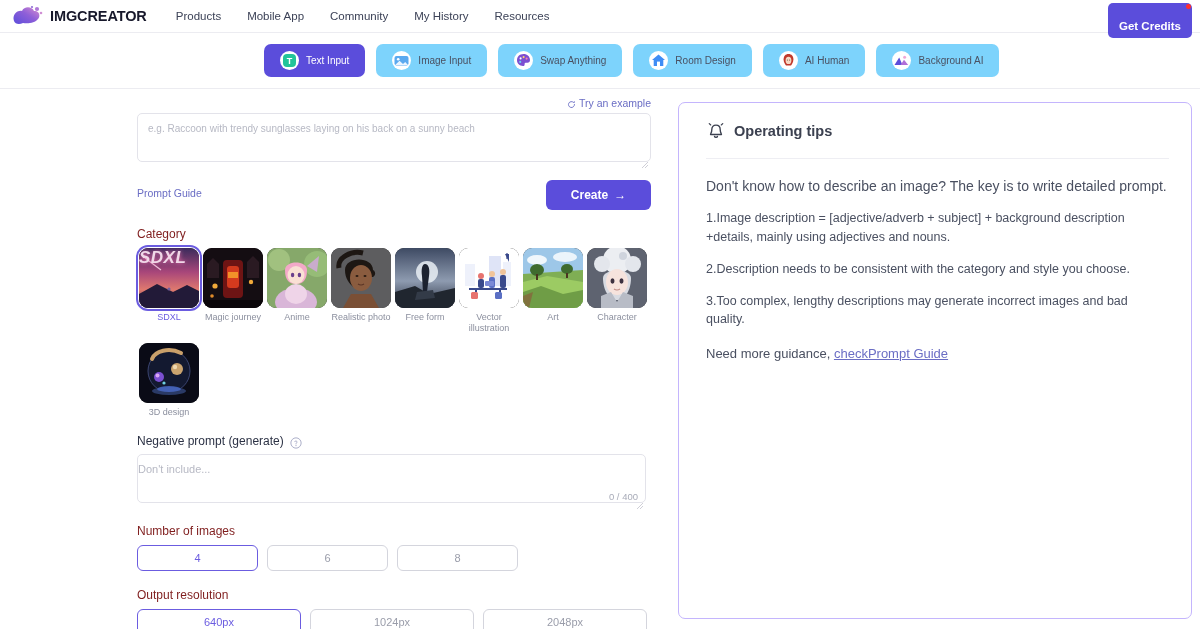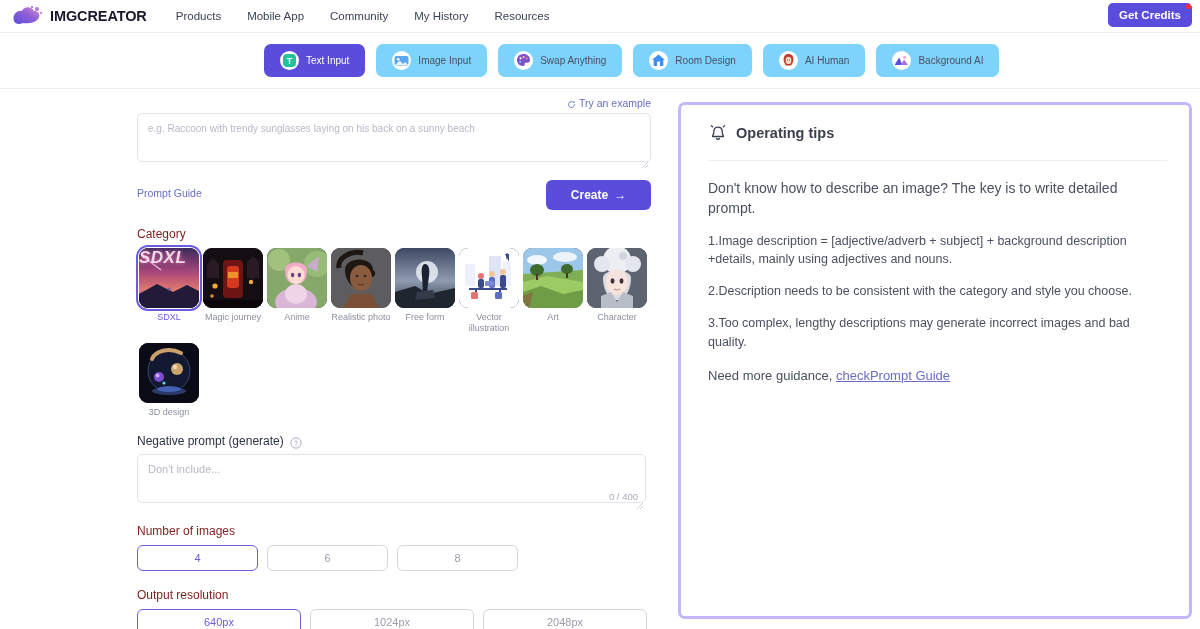--- a/index.html
+++ b/index.html
@@ -30,21 +30,21 @@
   .nav-links { display: flex; align-items: center; gap: 0px; margin-left: 16px; }
   .nav-links a {
     font-size: 11.5px; color: #3c4257; text-decoration: none;
     padding: 4px 13px; white-space: nowrap;
   }
   .credits-btn {
     position: absolute; right: 8px; top: 3px;
     background: #5b4ddb; color: #fff;
     border: none; border-radius: 5px;
     font-size: 11.5px; font-weight: 700;
-    padding: 6px 11px 6px 11px;
+    padding: 17px 11px 6px 11px;
     cursor: pointer;
     font-family: "Liberation Sans", sans-serif;
   }
   .credits-dot {
     position: absolute; top: 1px; right: 1px;
     width: 5px; height: 5px; border-radius: 50%;
     background: #ff2d2d;
   }
 
   
@@ -170,21 +170,21 @@
     display: flex; align-items: center; gap: 6px;
     margin-top: 16px; margin-bottom: 6px;
   }
   .neg-label { font-size: 12px; color: #2c3245; }
   .help-ico { width: 12px; height: 12px; display:block; cursor: pointer; }
 
   .neg-wrap { position: relative; width: 509px; }
   textarea.neg {
     width: 100%; height: 49px;
     border: 1px solid #e3e3ea; border-radius: 5px;
-    padding: 8px 10px;
+    padding: 8px 0;
     font-size: 11px; color: #2c3245;
     font-family: "Liberation Sans", sans-serif;
     resize: none; outline: none;
   }
   textarea.neg::placeholder { color: #b7b9c4; }
   .counter {
     position: absolute; right: 8px; bottom: 5px;
     font-size: 9.5px; color: #a8abb8; pointer-events: none;
   }
 
@@ -195,21 +195,21 @@
     border: 1px solid #d4d5dd; border-radius: 6px;
     display: flex; align-items: center; justify-content: center;
     font-size: 11px; color: #9a9daa;
     cursor: pointer; background: #fff;
   }
   .pill.selected { border-color: #6b5ce0; color: #6b5ce0; }
   .pill.wide { width: 164px; }
 
   
   .tips-card {
-    border: 3px solid #c4b5fd;
+    border: 1px solid #c4b5fd;
     border-radius: 7px;
     padding: 18px 22px 16px 27px;
     min-height: 517px;
     background: #fff;
   }
   .tips-head {
     display: flex; align-items: center; gap: 8px;
     padding-bottom: 17px;
     border-bottom: 1px solid #eeeef3;
   }

